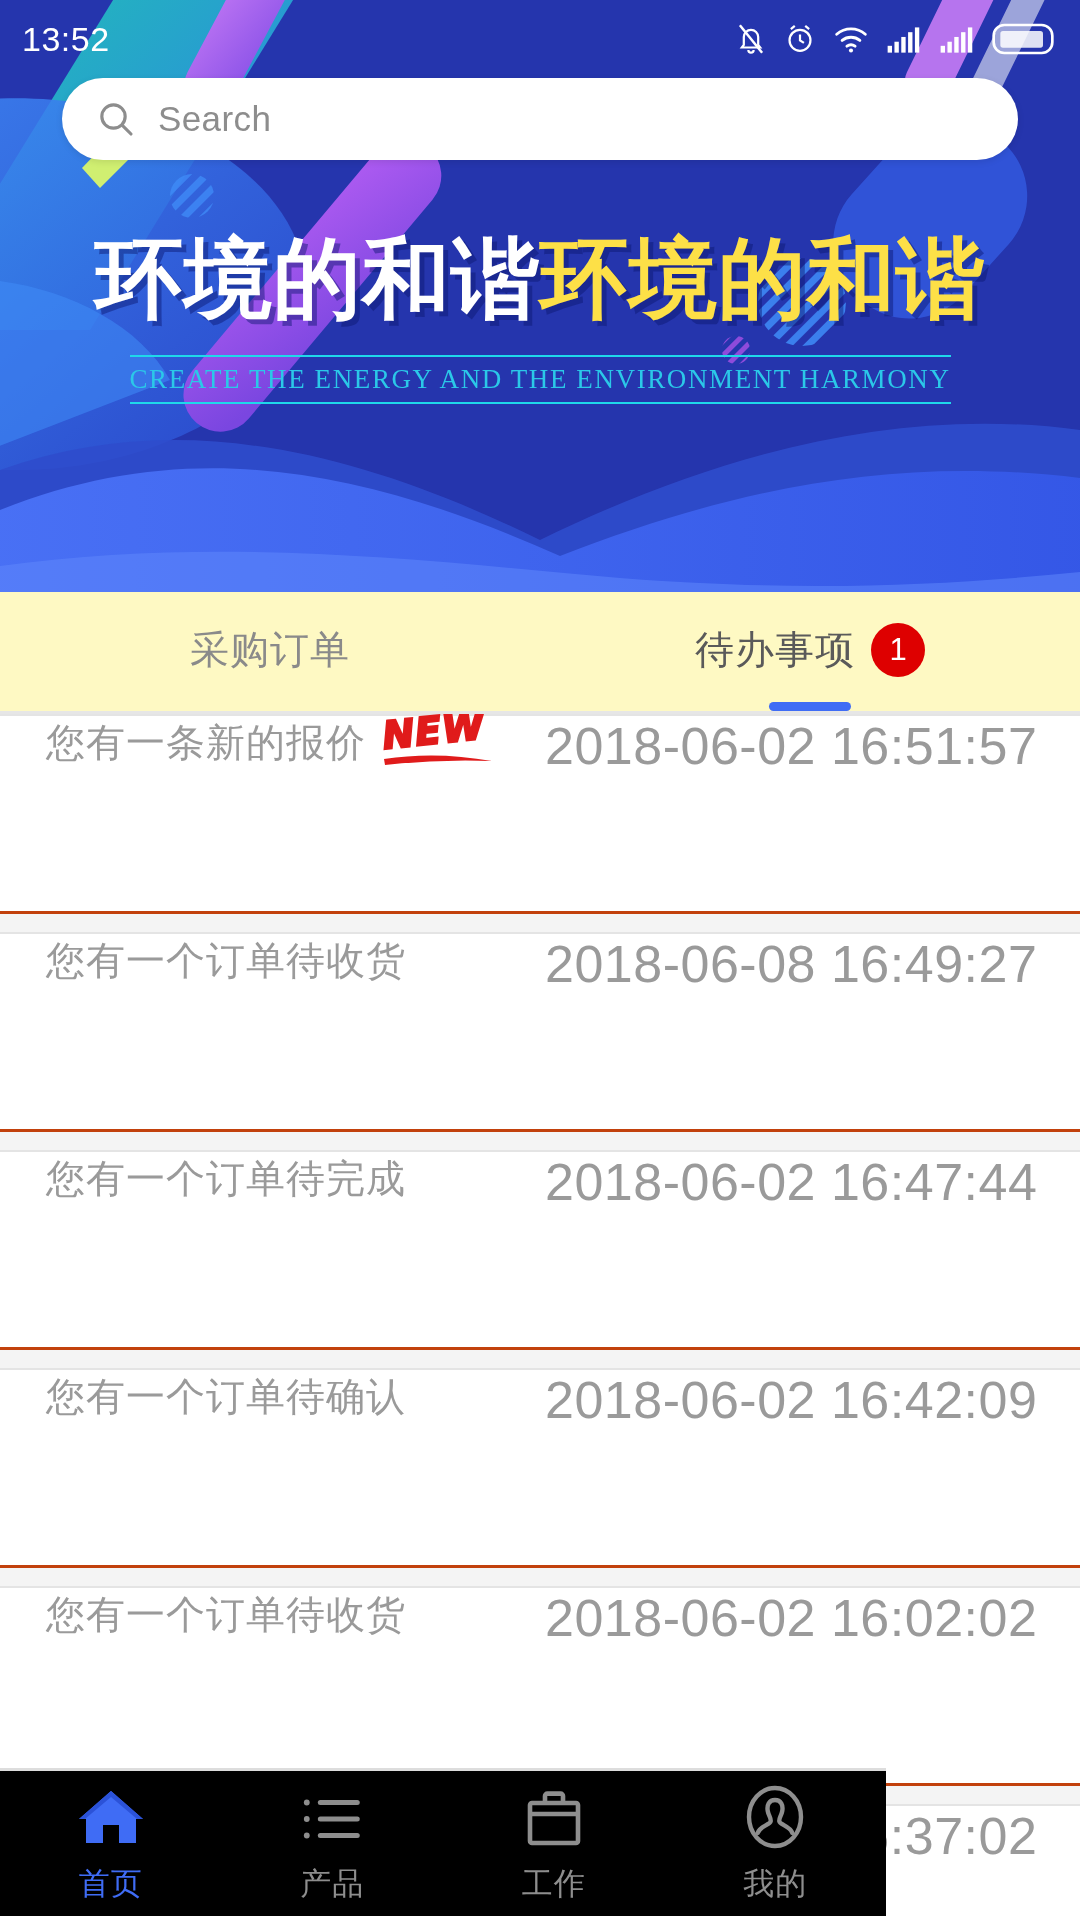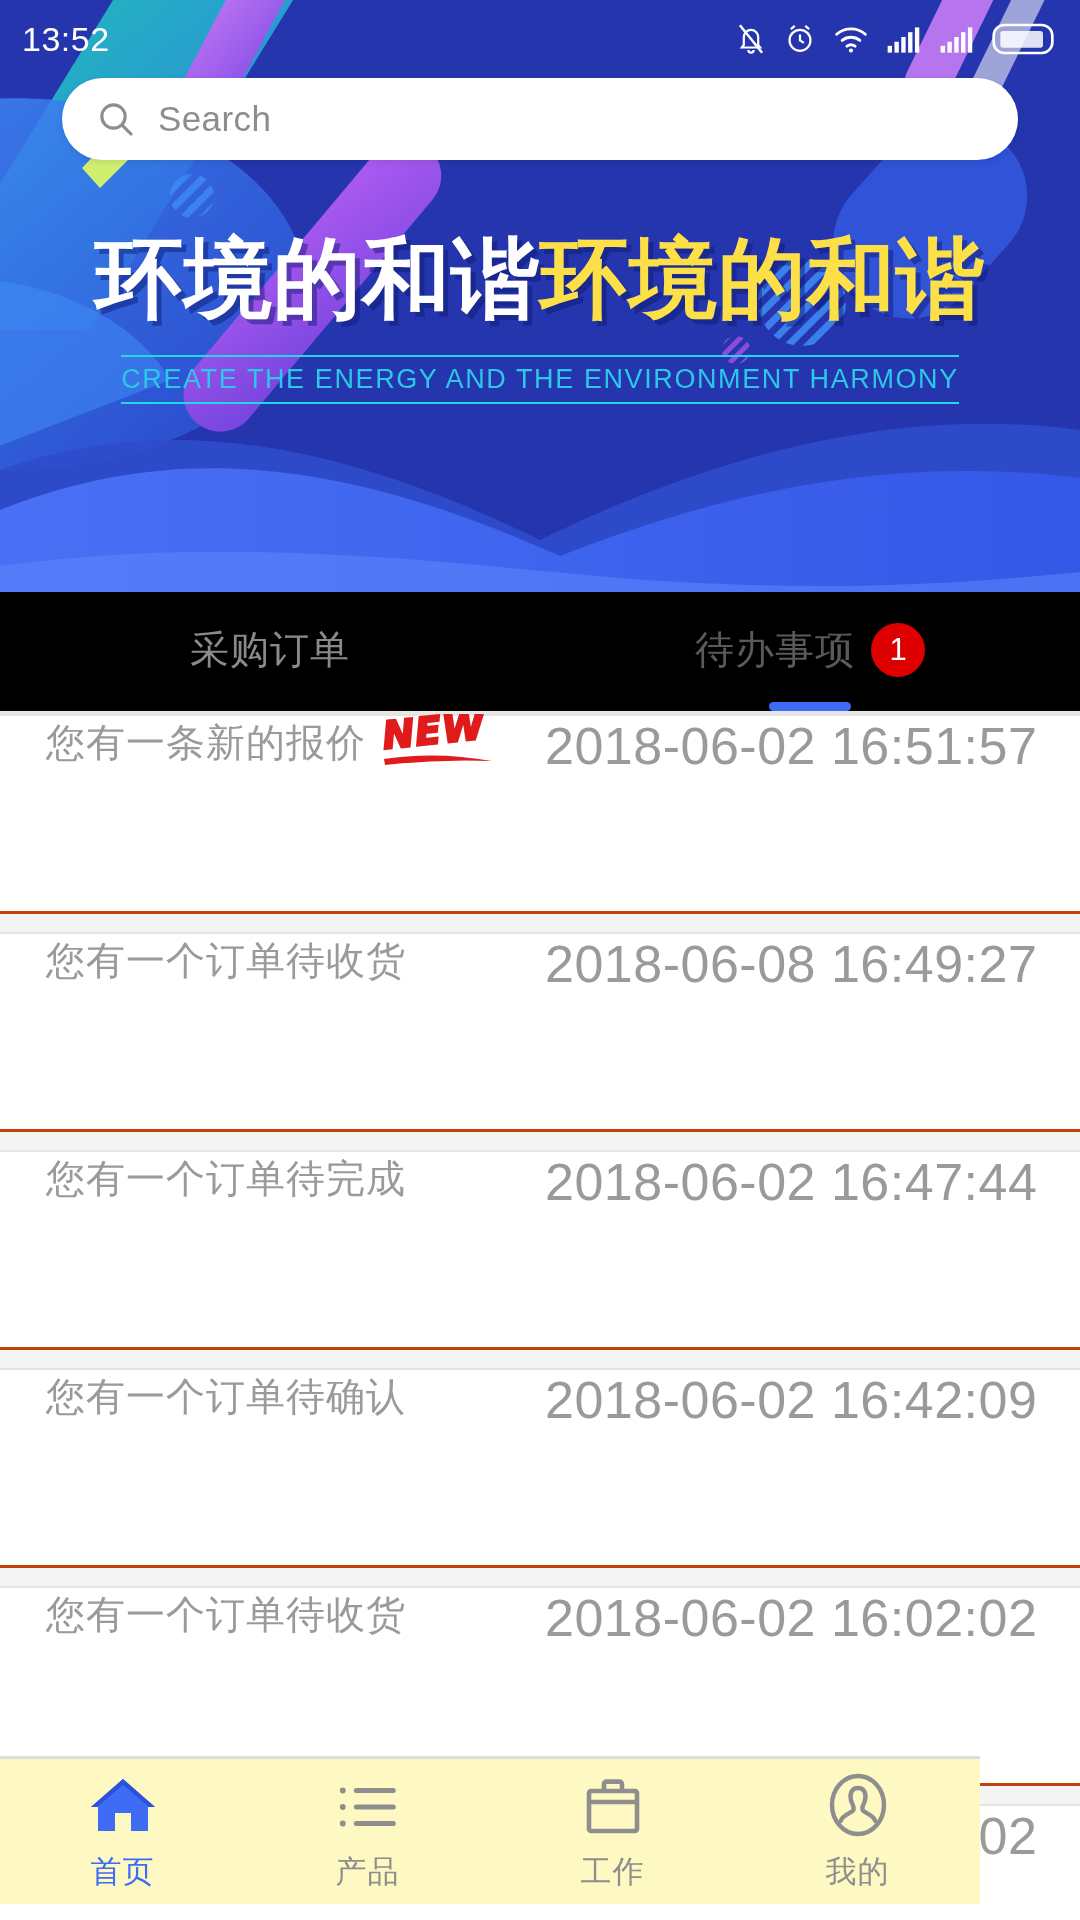--- a/index.html
+++ b/index.html
@@ -42,33 +42,33 @@
   .headline-block { position:relative; z-index:30; margin-top:72px; text-align:center; }
   .headline {
     font-family:"DejaVu Sans","Liberation Sans",sans-serif;
     font-size:88px; font-weight:700; letter-spacing:1px;
     line-height:1.06; white-space:nowrap;
   }
   .hl-white { color:#ffffff; text-shadow:5px 5px 0 rgba(10,22,110,.45); }
   .hl-cyan  { color:#fde047; text-shadow:5px 5px 0 rgba(10,22,110,.45); }
 
   .subline { margin-top:30px; display:flex; justify-content:center; }
-  .subline-inner { position:relative; padding:9px 0; }
+  .subline-inner { position:relative; padding:9px 0;font-family:Liberation Serif, serif; }
   .subline-inner:before, .subline-inner:after {
     content:""; position:absolute; left:0; right:0; height:2px; background:#1fd8ea;
   }
   .subline-inner:before { top:0; }
   .subline-inner:after  { bottom:0; }
   .subtext {
     color:#2bc8e8; font-size:27px; letter-spacing:1.6px; white-space:nowrap;
   }
 
   
   .tabs {
-    position:relative; background:#000000; height:122px;
+    position:relative; background:#fef9c3; height:122px;
     display:flex; align-items:flex-end;
     border-bottom:3px solid #e6e6e6;
   }
   .tab {
     flex:1; display:flex; align-items:center; justify-content:center;
     gap:16px; position:relative; padding-bottom:34px;
   }
   .tab-label { font-size:39px; color:#8a8a8a; letter-spacing:1px; }
   .tab.active .tab-label { color:#5a5a5a; }
   .tab-underline {
@@ -95,22 +95,22 @@
     font-size:39px; color:#9a9a9a; letter-spacing:1px;
     display:flex; align-items:center; gap:14px; white-space:nowrap;
   }
   .new-badge { display:block; margin-top:-4px; }
   .row-time {
     font-size:52px; color:#9a9a9a; letter-spacing:.5px; white-space:nowrap;
   }
 
   
   .bottomnav {
-    position:absolute; left:0; bottom:16px; width:980px; height:148px;
-    background:#fef9c3; border-top:3px solid #dddddd;
+    position:absolute; left:0; bottom:4px; width:886px; height:148px;
+    background:#000000; border-top:3px solid #dddddd;
     display:flex; align-items:center;
   }
   .navitem {
     flex:1; display:flex; flex-direction:column;
     align-items:center; justify-content:center; gap:14px;
   }
   .nav-label { font-size:31px; color:#8e8e8e; letter-spacing:1px; }
   .navitem.active .nav-label { color:#3f6cf5; }
   .nav-ico { height:66px; display:flex; align-items:flex-end; }
 </style>

